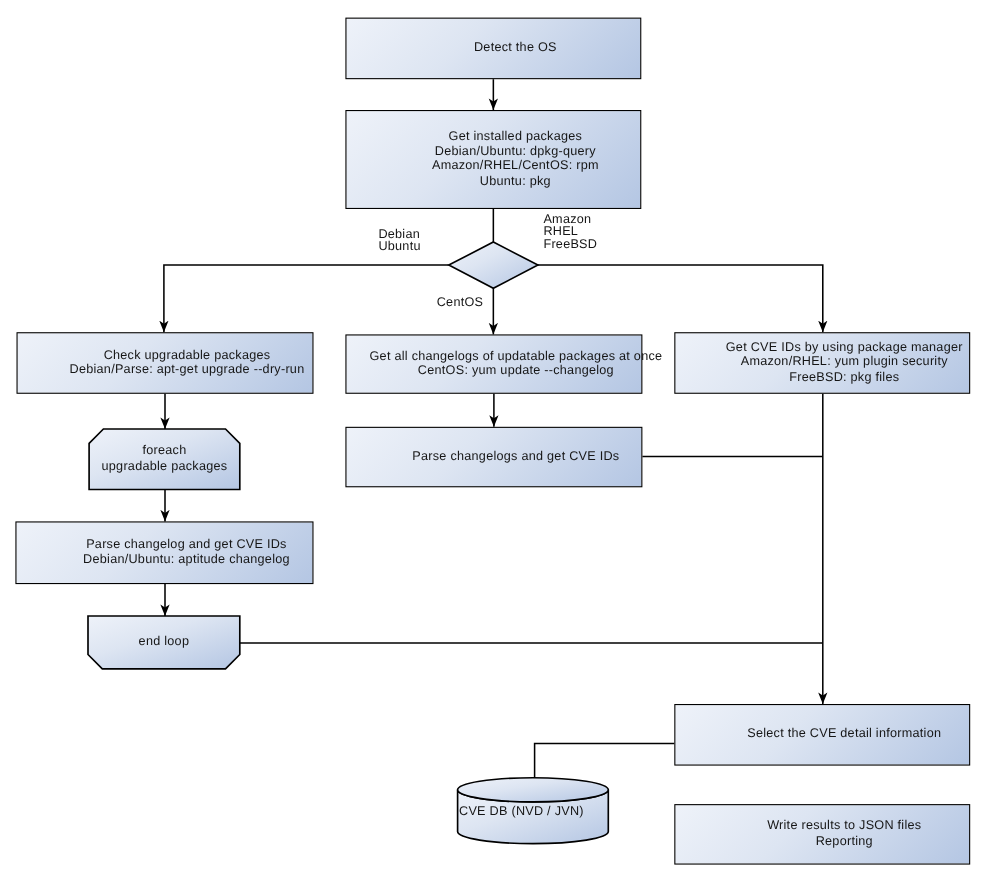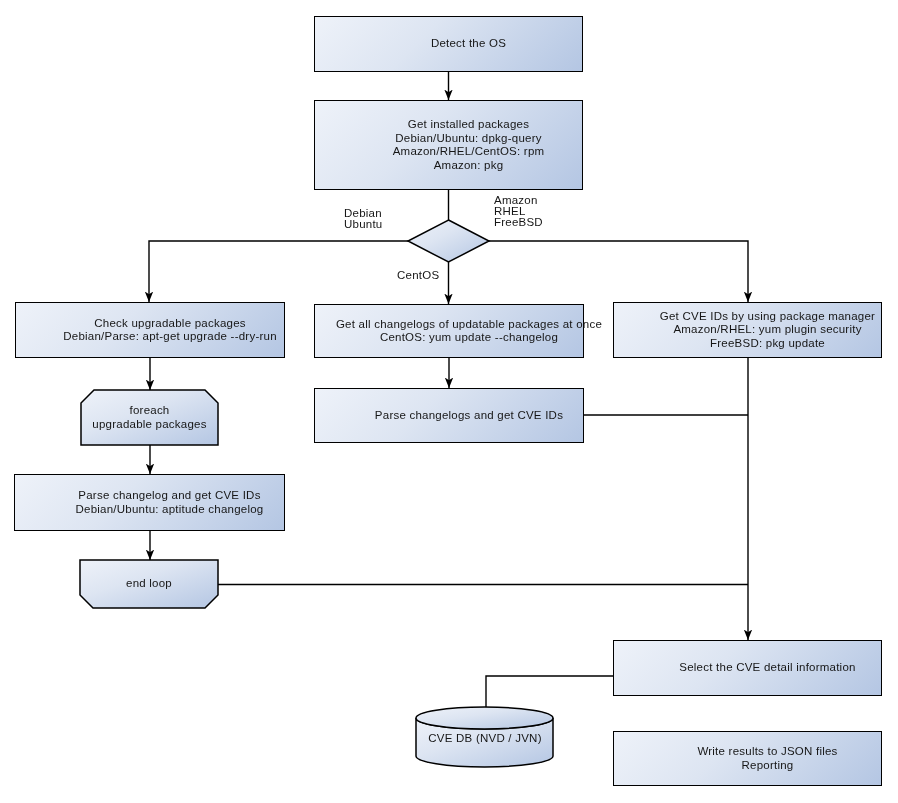--- a/index.html
+++ b/index.html
@@ -69,21 +69,21 @@
   </svg>
 
   <div class="node rectnode" style="left:314px;top:16px;width:269px;height:56px">
     <div class="ln">Detect the OS</div>
   </div>
 
   <div class="node rectnode" style="left:314px;top:100px;width:269px;height:90px">
     <div class="ln">Get installed packages</div>
     <div class="ln">Debian/Ubuntu: dpkg-query</div>
     <div class="ln">Amazon/RHEL/CentOS: rpm</div>
-    <div class="ln">Amazon: pkg</div>
+    <div class="ln">Ubuntu: pkg</div>
   </div>
 
   <div class="node rectnode" style="left:15px;top:302px;width:270px;height:56px">
     <div class="ln">Check upgradable packages</div>
     <div class="ln">Debian/Parse: apt-get upgrade --dry-run</div>
   </div>
 
   <div class="node overlay" style="left:81px;top:390px;width:137px;height:55px">
     <div class="ln">foreach</div>
     <div class="ln">upgradable  packages</div>
@@ -103,33 +103,33 @@
   </div>
 
   <div class="node rectnode" style="left:314px;top:304px;width:270px;height:54px">
     <div class="ln">Get all changelogs of updatable packages at once</div>
     <div class="ln">CentOS: yum update --changelog</div>
   </div>
 
   <div class="node rectnode" style="left:613px;top:302px;width:269px;height:56px">
     <div class="ln">Get CVE IDs by using package manager</div>
     <div class="ln">Amazon/RHEL: yum plugin security</div>
-    <div class="ln">FreeBSD: pkg update</div>
+    <div class="ln">FreeBSD: pkg files</div>
   </div>
 
   <div class="node rectnode" style="left:613px;top:640px;width:269px;height:56px">
     <div class="ln">Select the CVE detail information</div>
   </div>
 
   <div class="node rectnode" style="left:613px;top:731px;width:269px;height:55px">
     <div class="ln">Write results to JSON files</div>
     <div class="ln">Reporting</div>
   </div>
 
-  <div class="node overlay" style="left:427px;top:714px;width:116px;height:50px">
+  <div class="node overlay" style="left:416px;top:714px;width:116px;height:50px">
     <div class="ln">CVE DB (NVD / JVN)</div>
   </div>
 
   <div class="edge-label" style="left:344px;top:208px;width:60px">
     <div>Debian</div>
     <div>Ubuntu</div>
   </div>
 
   <div class="edge-label" style="left:494px;top:195px;width:64px">
     <div>Amazon</div>

